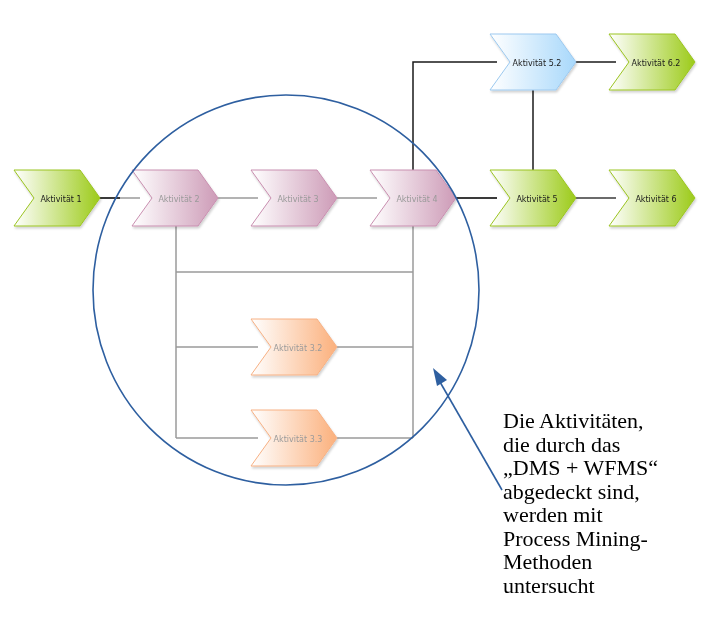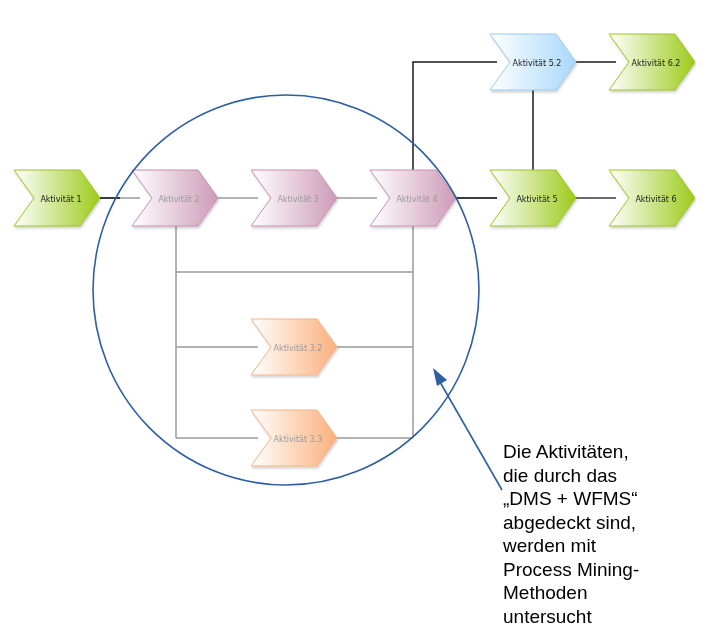--- a/index.html
+++ b/index.html
@@ -1,23 +1,22 @@
 <!DOCTYPE html>
 <html><head>
   <meta charset="utf-8">
   <style>
     html, body { margin: 0; padding: 0; background: #ffffff; }
     body { width: 707px; height: 631px; position: relative; overflow: hidden; font-family: "DejaVu Sans", sans-serif; }
     #diagram { position: absolute; left: 0; top: 0; }
     .act-label { font-family: "DejaVu Sans", sans-serif; font-size: 8px; text-anchor: middle; dominant-baseline: middle; }
     .note {
       position: absolute; left: 503px; top: 409px; width: 200px;
-      font-family: Liberation Sans, sans-serif; font-size: 19px; line-height: 23.5px; color: #000;
+      font-family: Liberation Serif, serif; font-size: 22px; line-height: 23.5px; color: #000;
       white-space: pre-line;
-      margin-top: 31px;
     }
   </style>
 </head>
 <body>
 
 <svg id="diagram" width="707" height="631" viewBox="0 0 707 631" xmlns="http://www.w3.org/2000/svg">
   <defs>
     <linearGradient id="g-green" x1="0" y1="0" x2="1" y2="0">
         <stop offset="0" stop-color="#ffffff"></stop>
         <stop offset="1" stop-color="#9ccb19"></stop>

